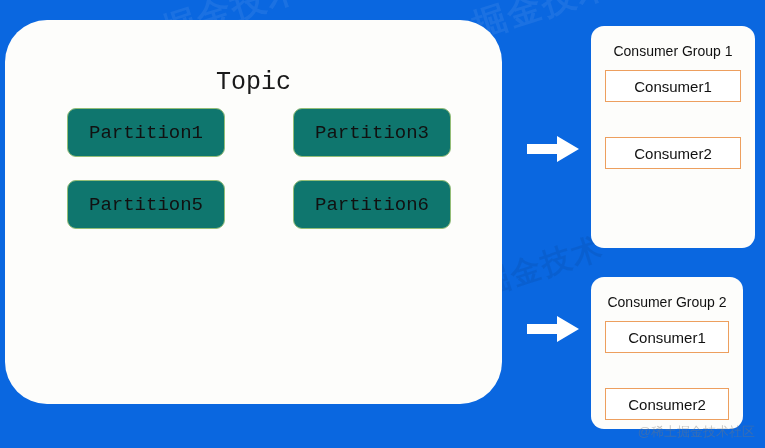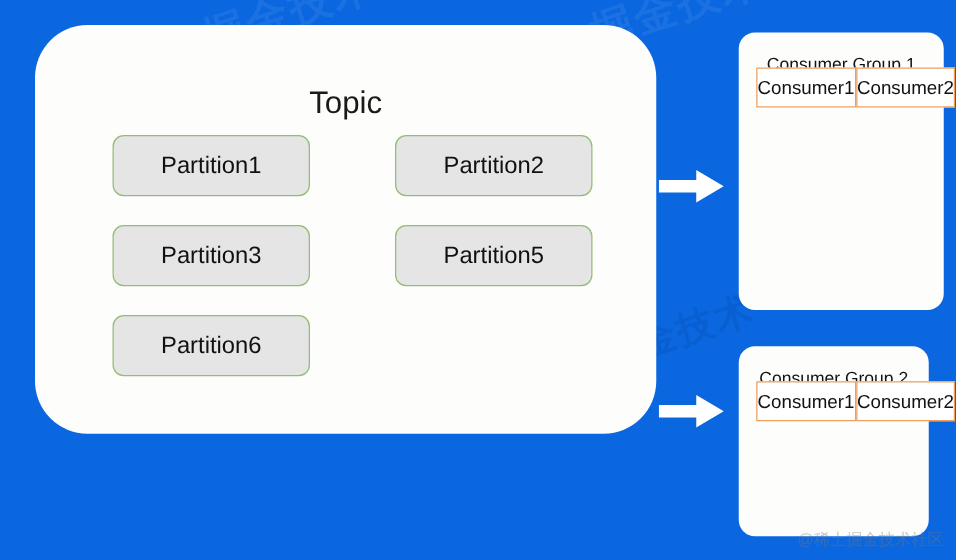--- a/index.html
+++ b/index.html
@@ -28,26 +28,27 @@
     pointer-events: none;
     user-select: none;
   }
   .bg-wm-1 { top: -14px; left: 160px; }
   .bg-wm-2 { top: -18px; left: 470px; }
   .bg-wm-3 { top: 246px; left: 478px; color: rgba(0,0,0,0.07); font-size: 30px; }
 
   
   #topic-panel {
     position: absolute;
-    left: 28px;
+    left: 5px;
     top: 20px;
     width: 497px;
-    height: 327px;
+    height: 384px;
     background: #fdfdfb;
     border-radius: 42px;
+    font-family: Liberation Mono, monospace;
   }
   #topic-title {
     position: absolute;
     top: 48px;
     left: 0;
     width: 100%;
     text-align: center;
     font-size: 25px;
     color: #1a1a1a;
   }
@@ -56,21 +57,21 @@
     top: 88px;
     left: 62px;
     width: 385px;
     display: grid;
     grid-template-columns: 158px 158px;
     column-gap: 68px;
     row-gap: 23px;
   }
   .partition-box {
     height: 49px;
-    background: #e5e5e5;
+    background: #0f766e;
     border: 1px solid #93bd77;
     border-radius: 9px;
     display: flex;
     align-items: center;
     justify-content: center;
     font-size: 19px;
     color: #111111;
     box-sizing: border-box;
   }
 
@@ -106,25 +107,25 @@
     position: absolute;
     top: 17px;
     left: 0;
     width: 100%;
     text-align: center;
     font-size: 14px;
     color: #111111;
   }
   .consumer-list {
     position: absolute;
-    top: 28px;
+    top: 44px;
     left: 14px;
     right: 14px;
     display: flex;
-    flex-direction: row;
+    flex-direction: column;
     row-gap: 35px;
   }
   .consumer-box {
     height: 32px;
     background: #ffffff;
     border: 1px solid #ed9f5e;
     display: flex;
     align-items: center;
     justify-content: center;
     font-size: 15px;
@@ -151,21 +152,20 @@
 
   <div class="bg-watermark bg-wm-1">掘金技术</div>
   <div class="bg-watermark bg-wm-2">掘金技术</div>
   <div class="bg-watermark bg-wm-3">掘金技术</div>
 
   <div id="topic-panel">
     <div id="topic-title">Topic</div>
 
     <div id="partition-grid">
       <div class="partition-box">Partition1</div>
-      <div class="partition-box">Partition2</div>
       <div class="partition-box">Partition3</div>
       <div class="partition-box">Partition5</div>
       <div class="partition-box">Partition6</div>
     </div>
   </div>
 
   <svg class="arrow" id="arrow-group-1" viewBox="0 0 52 30">
     <polygon points="0,10 30,10 30,2 52,15 30,28 30,20 0,20" fill="#ffffff"></polygon>
   </svg>
   <svg class="arrow" id="arrow-group-2" viewBox="0 0 52 30">

